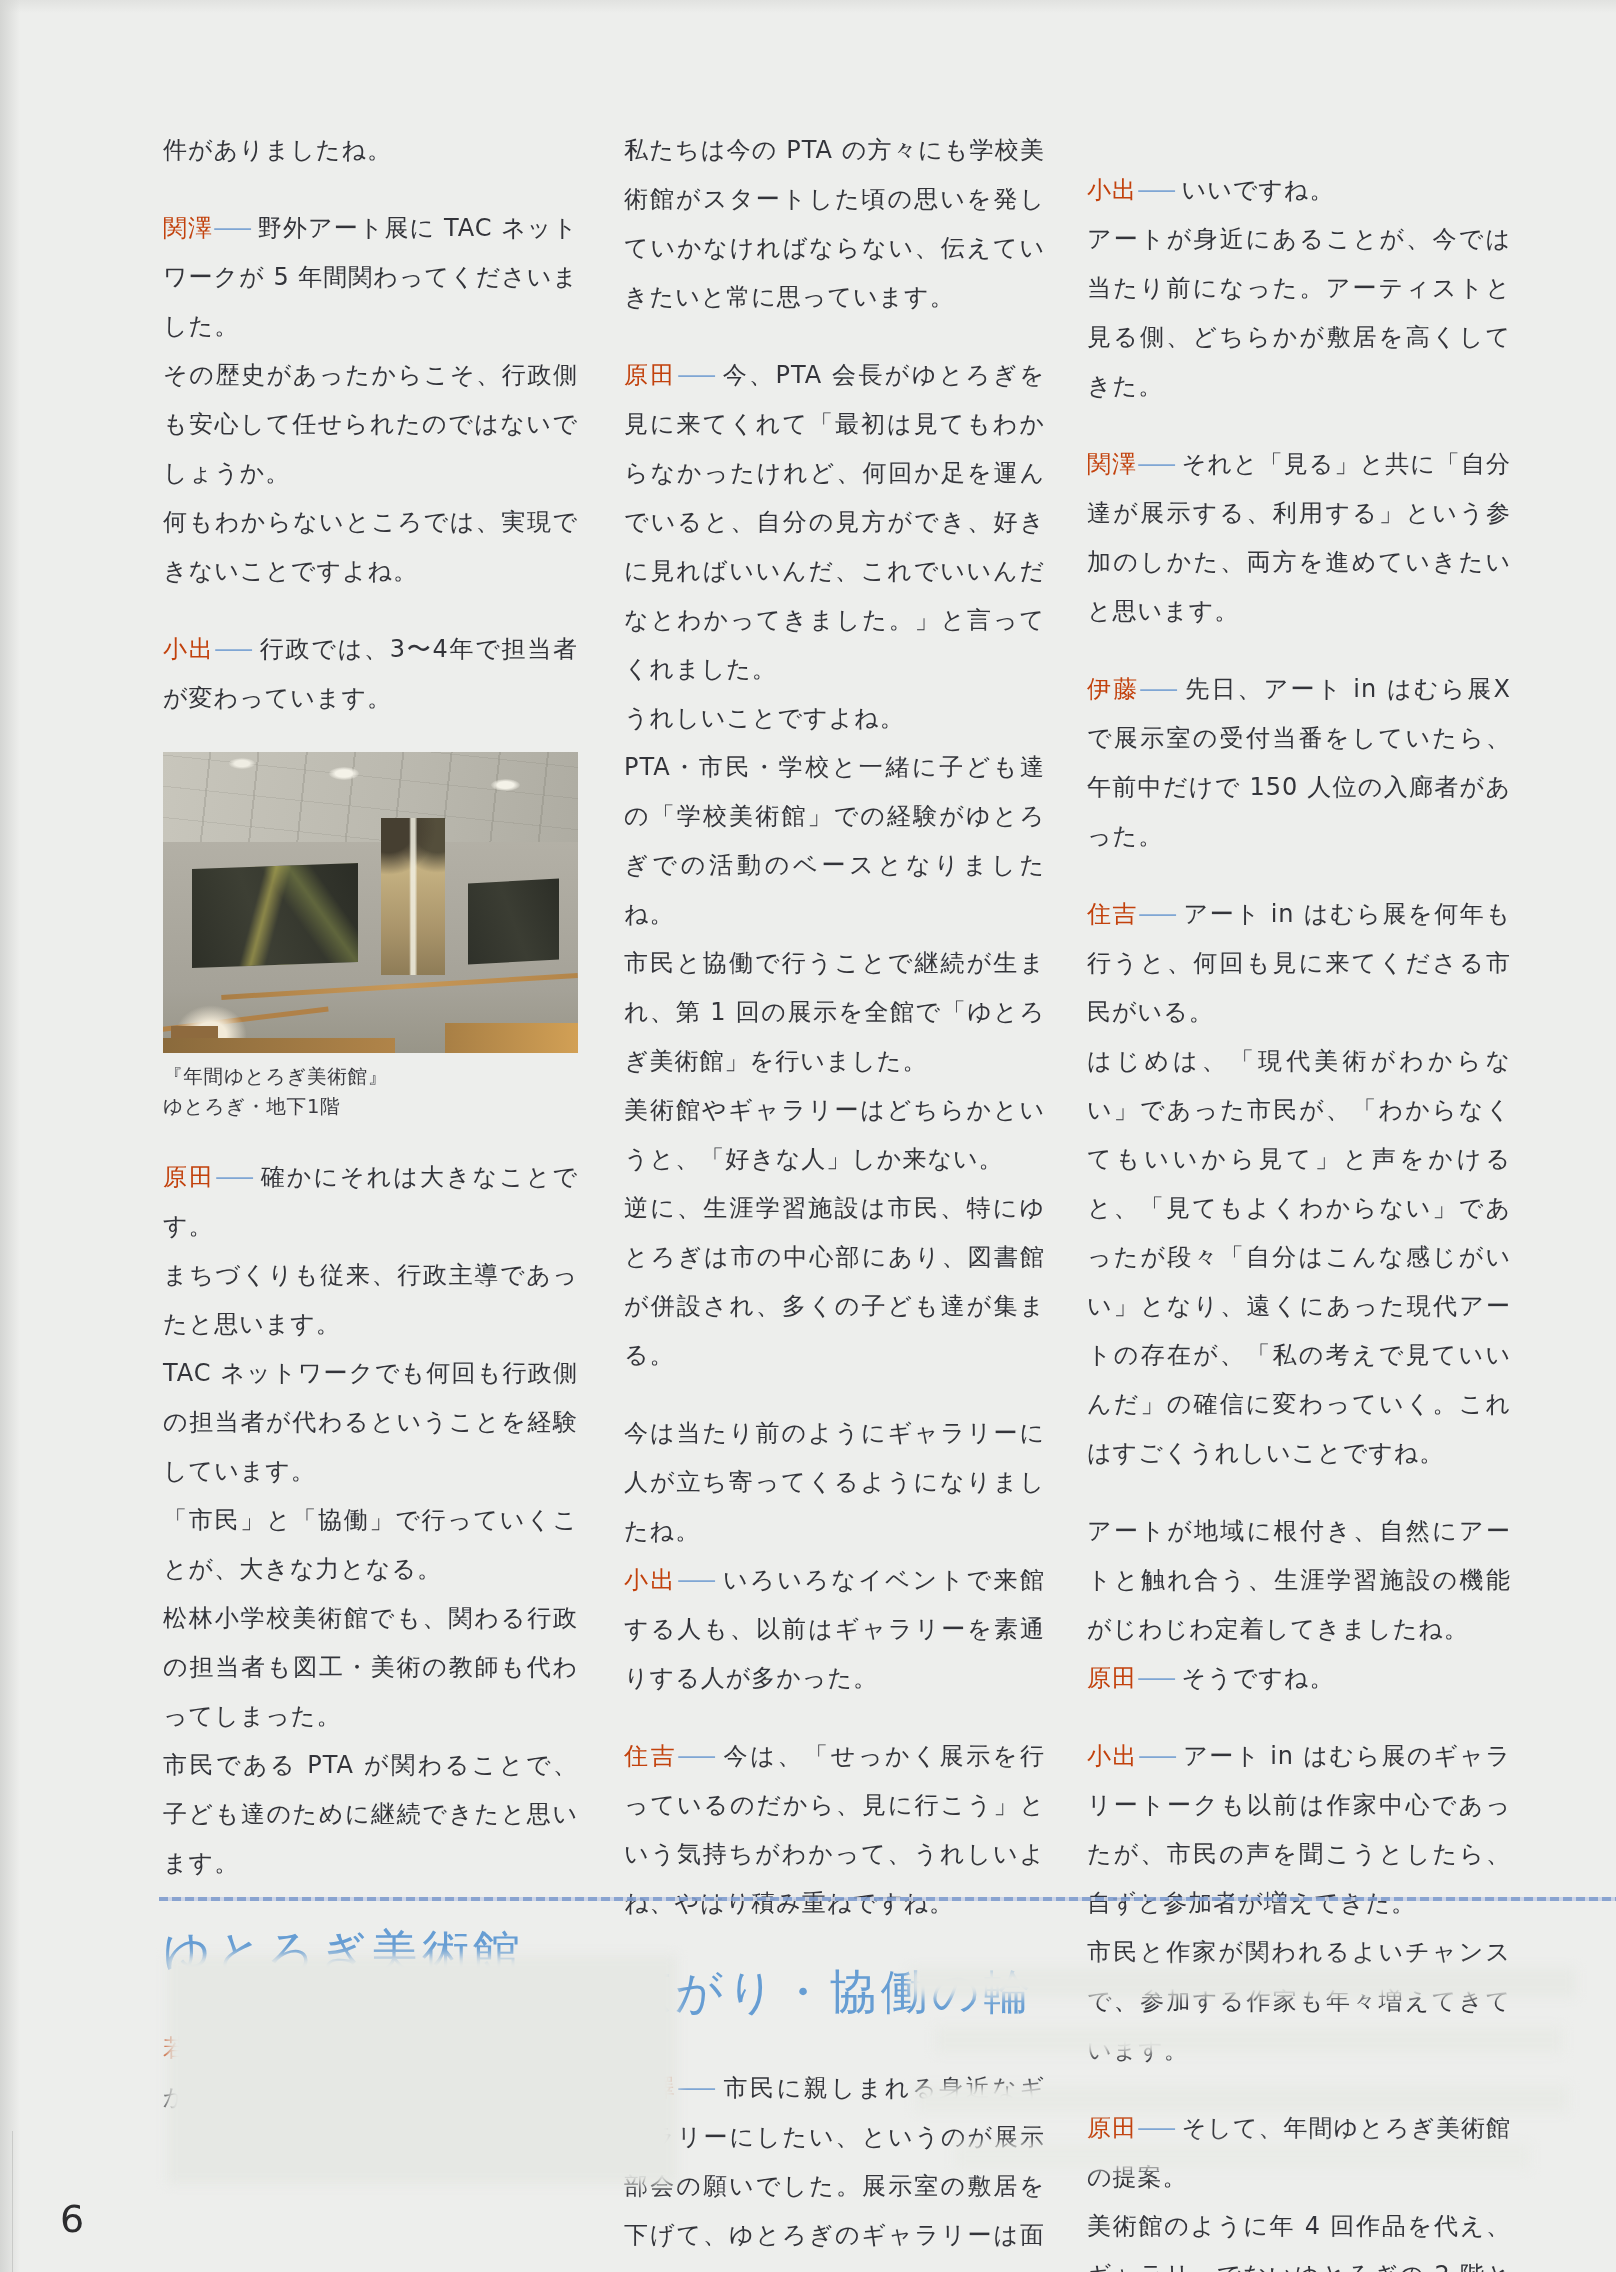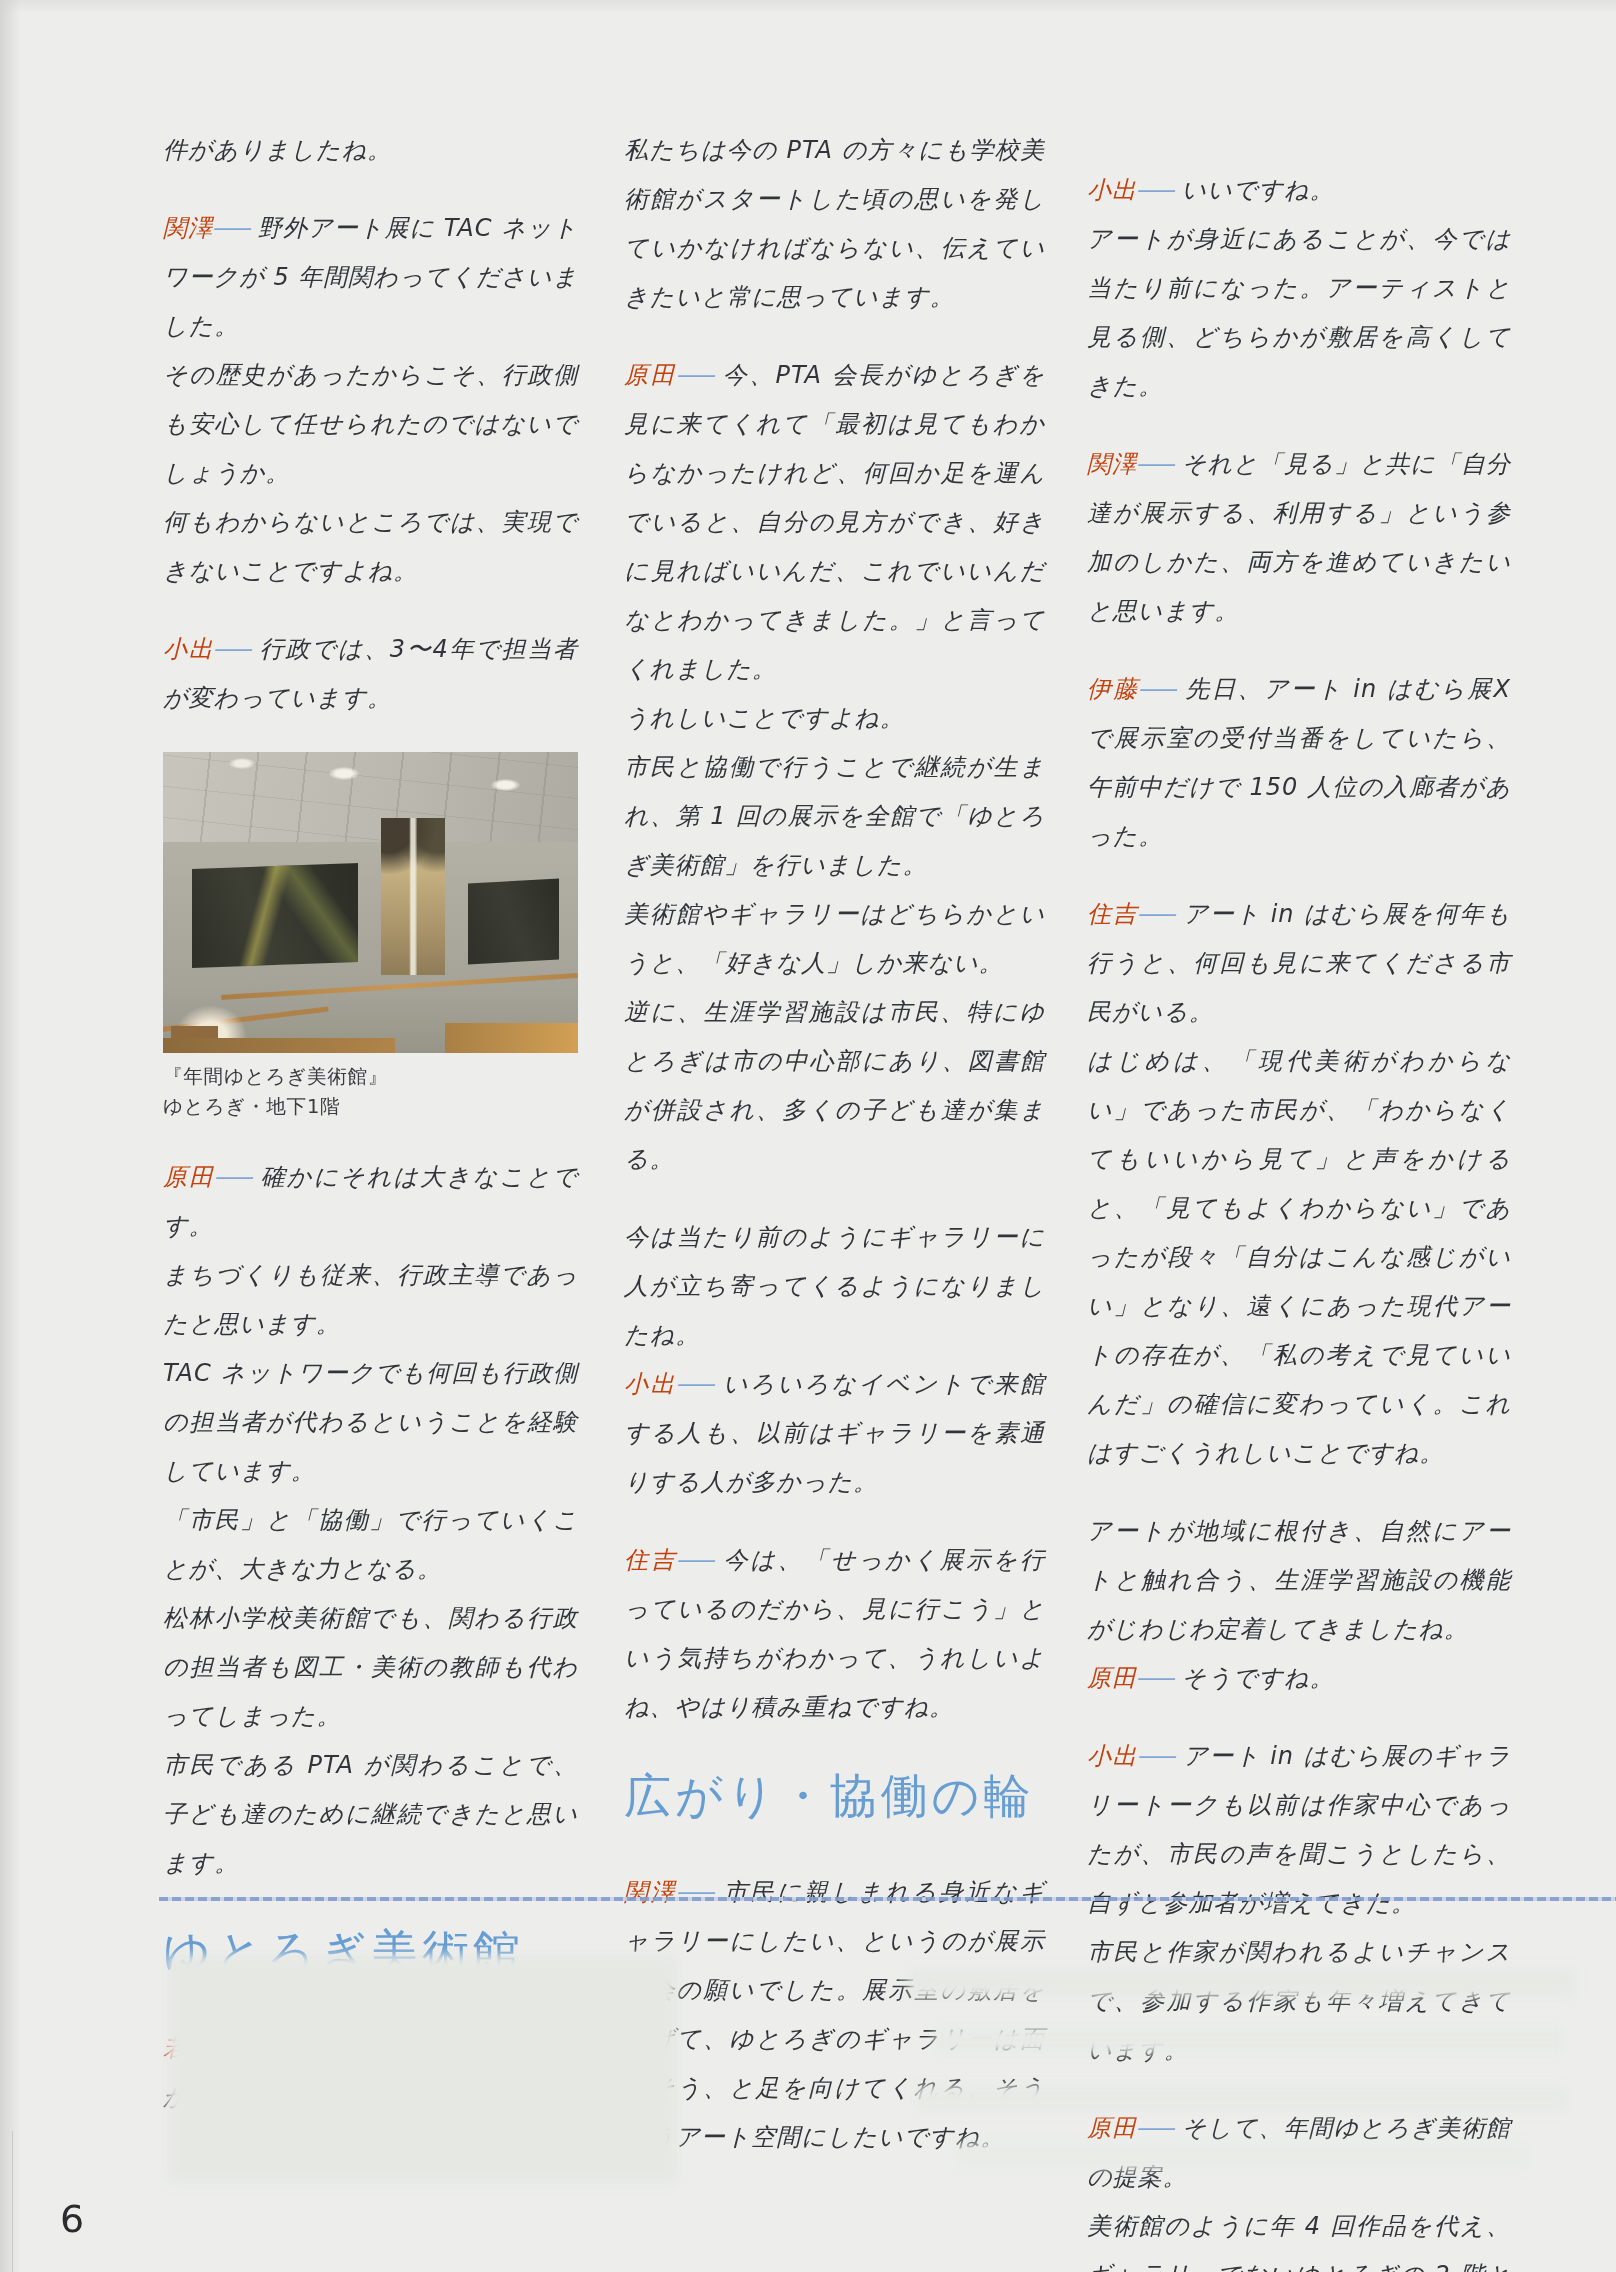--- a/index.html
+++ b/index.html
@@ -19,21 +19,21 @@
 
   .column{
     position:absolute;top:126px;
     font-size:24px;line-height:49px;letter-spacing:1px;
     text-align:justify;
   }
   #col-left{left:163px;width:415px;}
   #col-mid{left:624px;width:421px;}
   #col-right{left:1087px;width:424px;top:166px;}
 
-  .block{margin:0 0 29px 0;font-style:italic;}
+  .block{margin:0 0 29px 0;}
   .line{margin:0;}
   .speaker{color:#c2410c;}
   .dash{display:inline-block;transform:scaleX(1.7);color:#7fa6d4;margin:0 11.8px 0 7.8px;}
 
   .section-heading{
     font-size:47px;line-height:60px;color:#669dd3;
     letter-spacing:3.9px;margin:34px 0 42px 0;text-align:left;
   }
 
   
@@ -152,20 +152,21 @@
         <p class="line"><span class="speaker">若松</span><span class="dash">—</span>難しいことですが、PTA もかなり様変わりしています。</p>
       </div>
     </div>
   <div class="column" id="col-mid">
       <div class="block">
         <p class="line">私たちは今の PTA の方々にも学校美術館がスタートした頃の思いを発していかなければならない、伝えていきたいと常に思っています。</p>
       </div>
       <div class="block">
         <p class="line"><span class="speaker">原田</span><span class="dash">—</span>今、PTA 会長がゆとろぎを見に来てくれて「最初は見てもわからなかったけれど、何回か足を運んでいると、自分の見方ができ、好きに見ればいいんだ、これでいいんだなとわかってきました。」と言ってくれました。</p>
         <p class="line">うれしいことですよね。</p>
+        <p class="line">PTA・市民・学校と一緒に子ども達の「学校美術館」での経験がゆとろぎでの活動のベースとなりましたね。</p>
         <p class="line">市民と協働で行うことで継続が生まれ、第 1 回の展示を全館で「ゆとろぎ美術館」を行いました。</p>
         <p class="line">美術館やギャラリーはどちらかというと、「好きな人」しか来ない。</p>
         <p class="line">逆に、生涯学習施設は市民、特にゆとろぎは市の中心部にあり、図書館が併設され、多くの子ども達が集まる。</p>
       </div>
       <div class="block">
         <p class="line">今は当たり前のようにギャラリーに人が立ち寄ってくるようになりましたね。</p>
         <p class="line"><span class="speaker">小出</span><span class="dash">—</span>いろいろなイベントで来館する人も、以前はギャラリーを素通りする人が多かった。</p>
       </div>
       <div class="block">
         <p class="line"><span class="speaker">住吉</span><span class="dash">—</span>今は、「せっかく展示を行っているのだから、見に行こう」という気持ちがわかって、うれしいよね、やはり積み重ねですね。</p>

